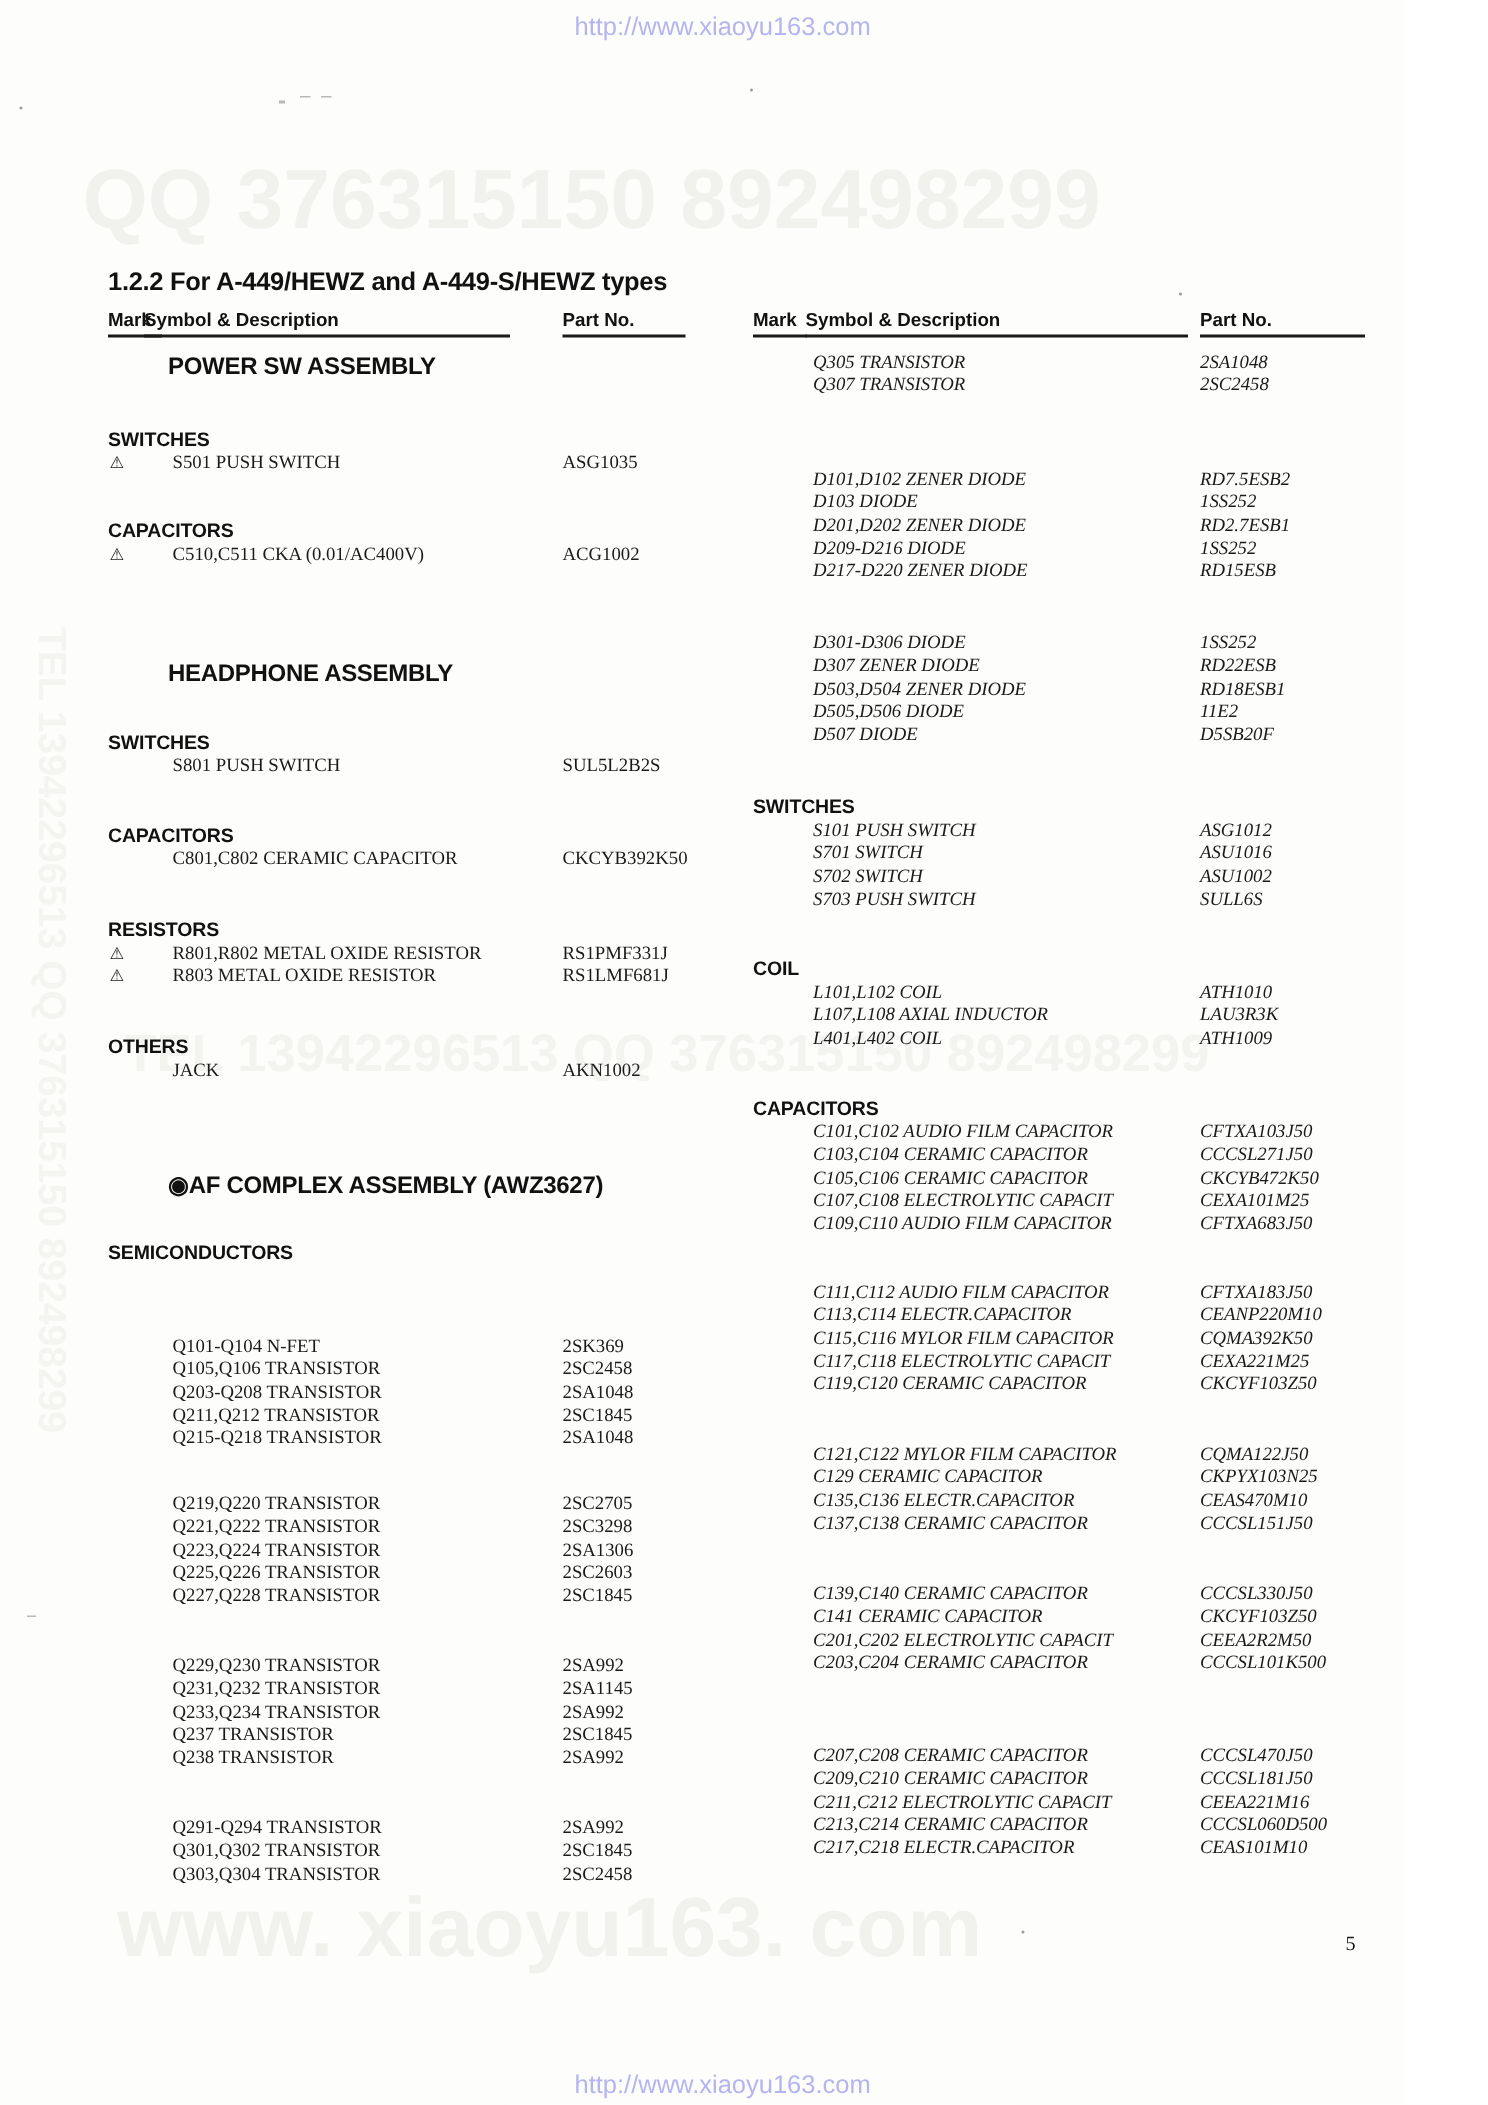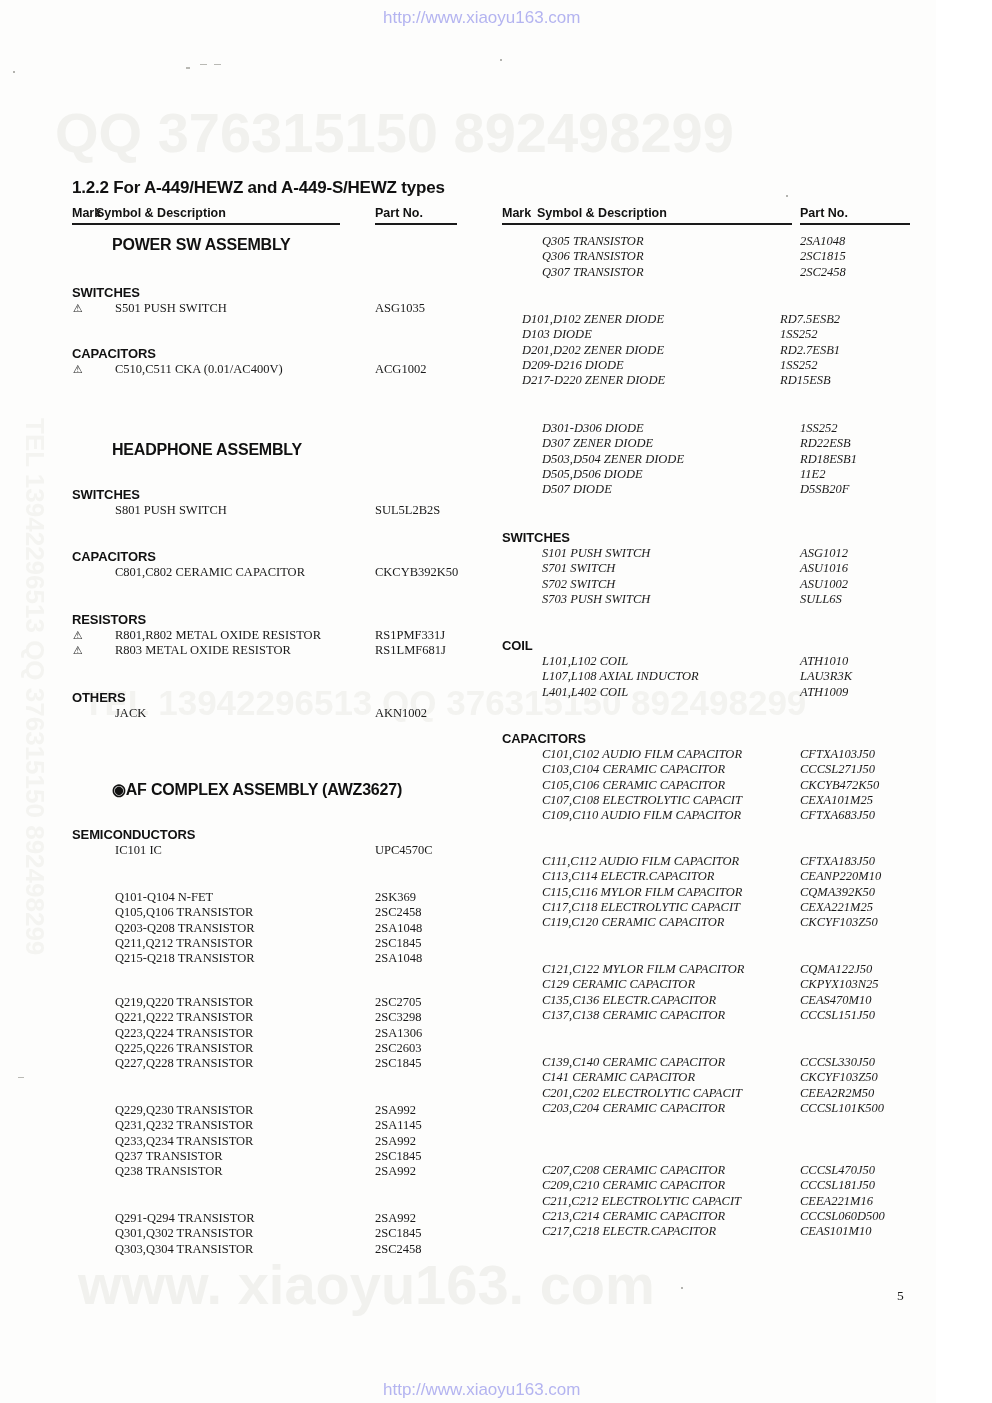--- a/index.html
+++ b/index.html
@@ -149,28 +149,20 @@
         <span></span>
         <span class="part">AKN1002</span>
       </div>
       </div>
   </section>
 
   <div class="assembly-title" style="left:72px;top:780px;"><span>◉</span><span>AF COMPLEX ASSEMBLY (AWZ3627)</span></div>
 
   <section class="sec lrow" style="left:72px;top:827px;">
     <div class="sec-h">SEMICONDUCTORS</div>
-    <div>
-        <div class="row">
-        <span class="mark"></span>
-        <span>IC101</span>
-        <span>IC</span>
-        <span class="part">UPC4570C</span>
-      </div>
-      </div>
   </section>
 
   <section class="sec lrow" style="left:72px;top:890px;">
     <div>
         <div class="row">
         <span class="mark"></span>
         <span>Q101-Q104</span>
         <span>N-FET</span>
         <span class="part">2SK369</span>
       </div>
@@ -297,34 +289,28 @@
   <section class="sec rrow" style="left:502px;top:234px;">
     <div>
         <div class="row">
         <span class="mark"></span>
         <span>Q305</span>
         <span>TRANSISTOR</span>
         <span class="part">2SA1048</span>
       </div>
         <div class="row">
         <span class="mark"></span>
-        <span>Q306</span>
-        <span>TRANSISTOR</span>
-        <span class="part">2SC1815</span>
-      </div>
-        <div class="row">
-        <span class="mark"></span>
         <span>Q307</span>
         <span>TRANSISTOR</span>
         <span class="part">2SC2458</span>
       </div>
       </div>
   </section>
 
-  <section class="sec rrow" style="left:482px;top:312px;">
+  <section class="sec rrow" style="left:502px;top:312px;">
     <div>
         <div class="row">
         <span class="mark"></span>
         <span>D101,D102</span>
         <span>ZENER DIODE</span>
         <span class="part">RD7.5ESB2</span>
       </div>
         <div class="row">
         <span class="mark"></span>
         <span>D103</span>

